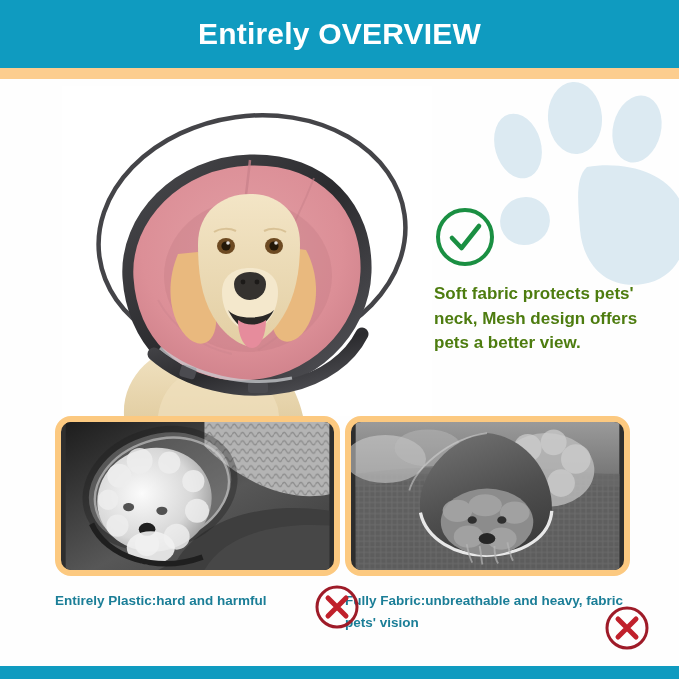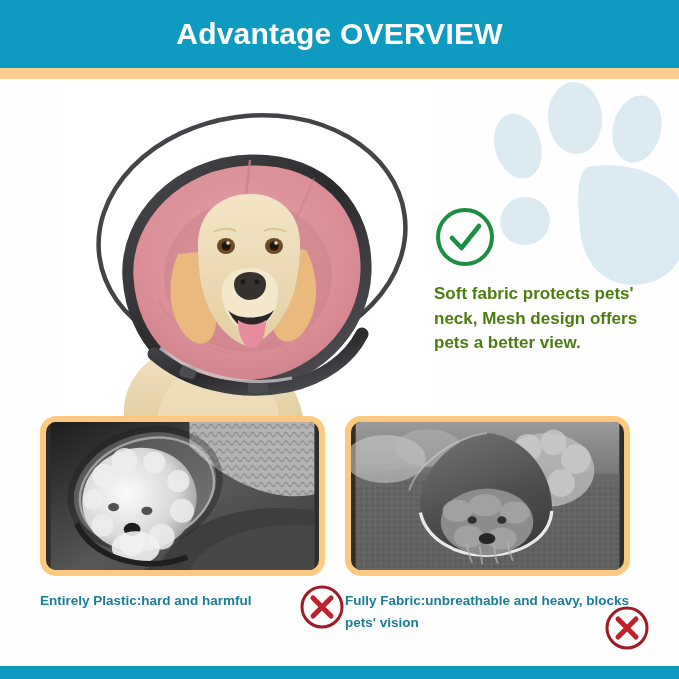--- a/index.html
+++ b/index.html
@@ -50,21 +50,21 @@
     margin-top:14px;
     color:#4d7c0f;
     font-size:17px;
     font-weight:bold;
     line-height:1.45;
     font-family:"Liberation Sans", sans-serif;
   }
 
   
   .card{position:absolute;top:416px;width:293px;}
-  .card-left{left:40px;}
+  .card-left{left:55px;}
   .card-right{left:345px;}
   .frame{
     position:relative;
     width:285px;height:160px;
     border:6px solid #fcc980;
     border-radius:16px;
     background:#2e2e2e;
     box-sizing:border-box;
     overflow:hidden;
   }
@@ -83,21 +83,21 @@
     line-height:1.6;
     font-family:"Liberation Sans", sans-serif;
   }
 </style>
 </head>
 <body>
 
 <div class="page">
 
   <div class="header-bar">
-    <div class="header-title">Advantage OVERVIEW</div>
+    <div class="header-title">Entirely OVERVIEW</div>
   </div>
   <div class="header-accent"></div>
 
   <div class="paw">
     <svg viewBox="0 0 200 230" xmlns="http://www.w3.org/2000/svg">
       <g fill="#dceaf2">
         <ellipse cx="31" cy="64" rx="23" ry="33" transform="rotate(-16 31 64)"></ellipse>
         <ellipse cx="88" cy="36" rx="27" ry="36" transform="rotate(-4 88 36)"></ellipse>
         <ellipse cx="150" cy="47" rx="24" ry="34" transform="rotate(14 150 47)"></ellipse>
         <ellipse cx="38" cy="139" rx="25" ry="24" transform="rotate(-20 38 139)"></ellipse>
@@ -301,18 +301,18 @@
           <path d="M134 134 C136 144 136 150 137 154"></path>
           <path d="M150 134 C150 144 152 150 154 153"></path>
           <path d="M164 130 C166 140 168 146 170 150"></path>
         </g>
       </svg>
     </div>
     <svg class="x-badge" viewBox="0 0 46 46" xmlns="http://www.w3.org/2000/svg">
       <circle cx="23" cy="23" r="20" fill="#ffffff" fill-opacity="0" stroke="#9e1b28" stroke-width="3"></circle>
       <path d="M14 14 L32 32 M32 14 L14 32" stroke="#c0202b" stroke-width="5" stroke-linecap="round"></path>
     </svg>
-    <div class="card-caption">Fully Fabric:unbreathable and heavy, blocks pets' vision</div>
+    <div class="card-caption">Fully Fabric:unbreathable and heavy, fabric pets' vision</div>
   </div>
 
   <div class="footer-bar"></div>
 
 </div>
 
 </body></html>

